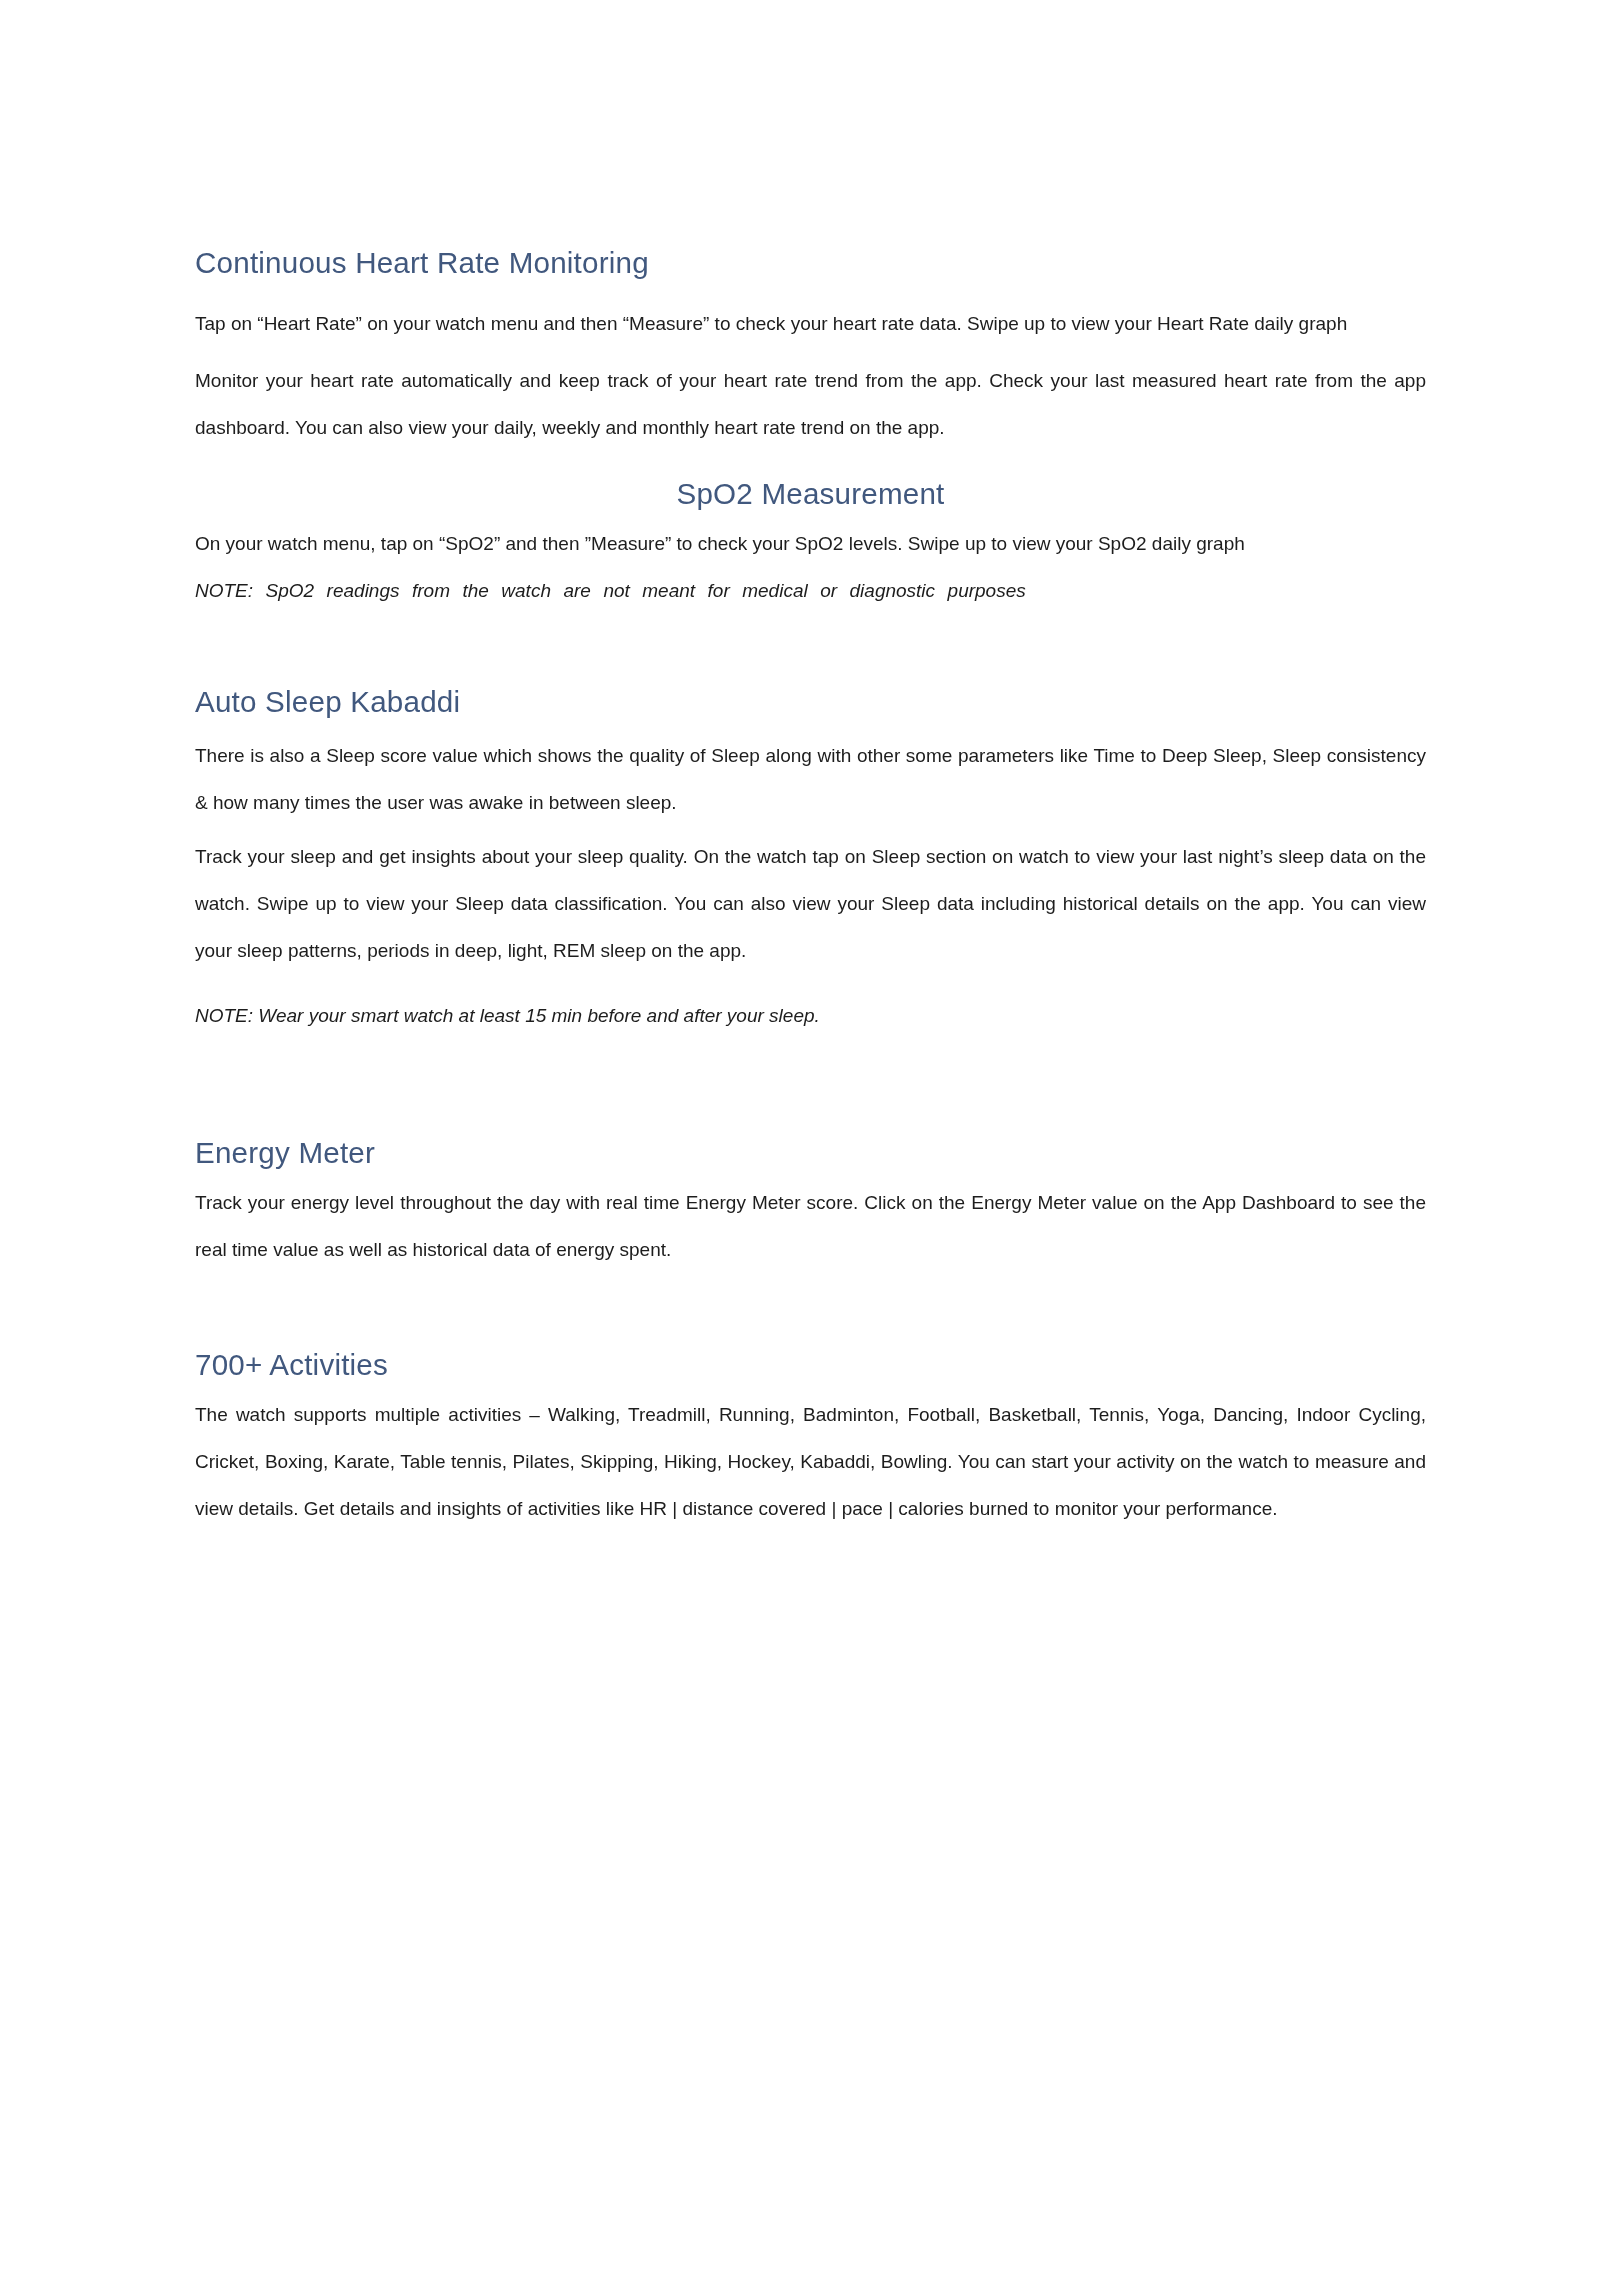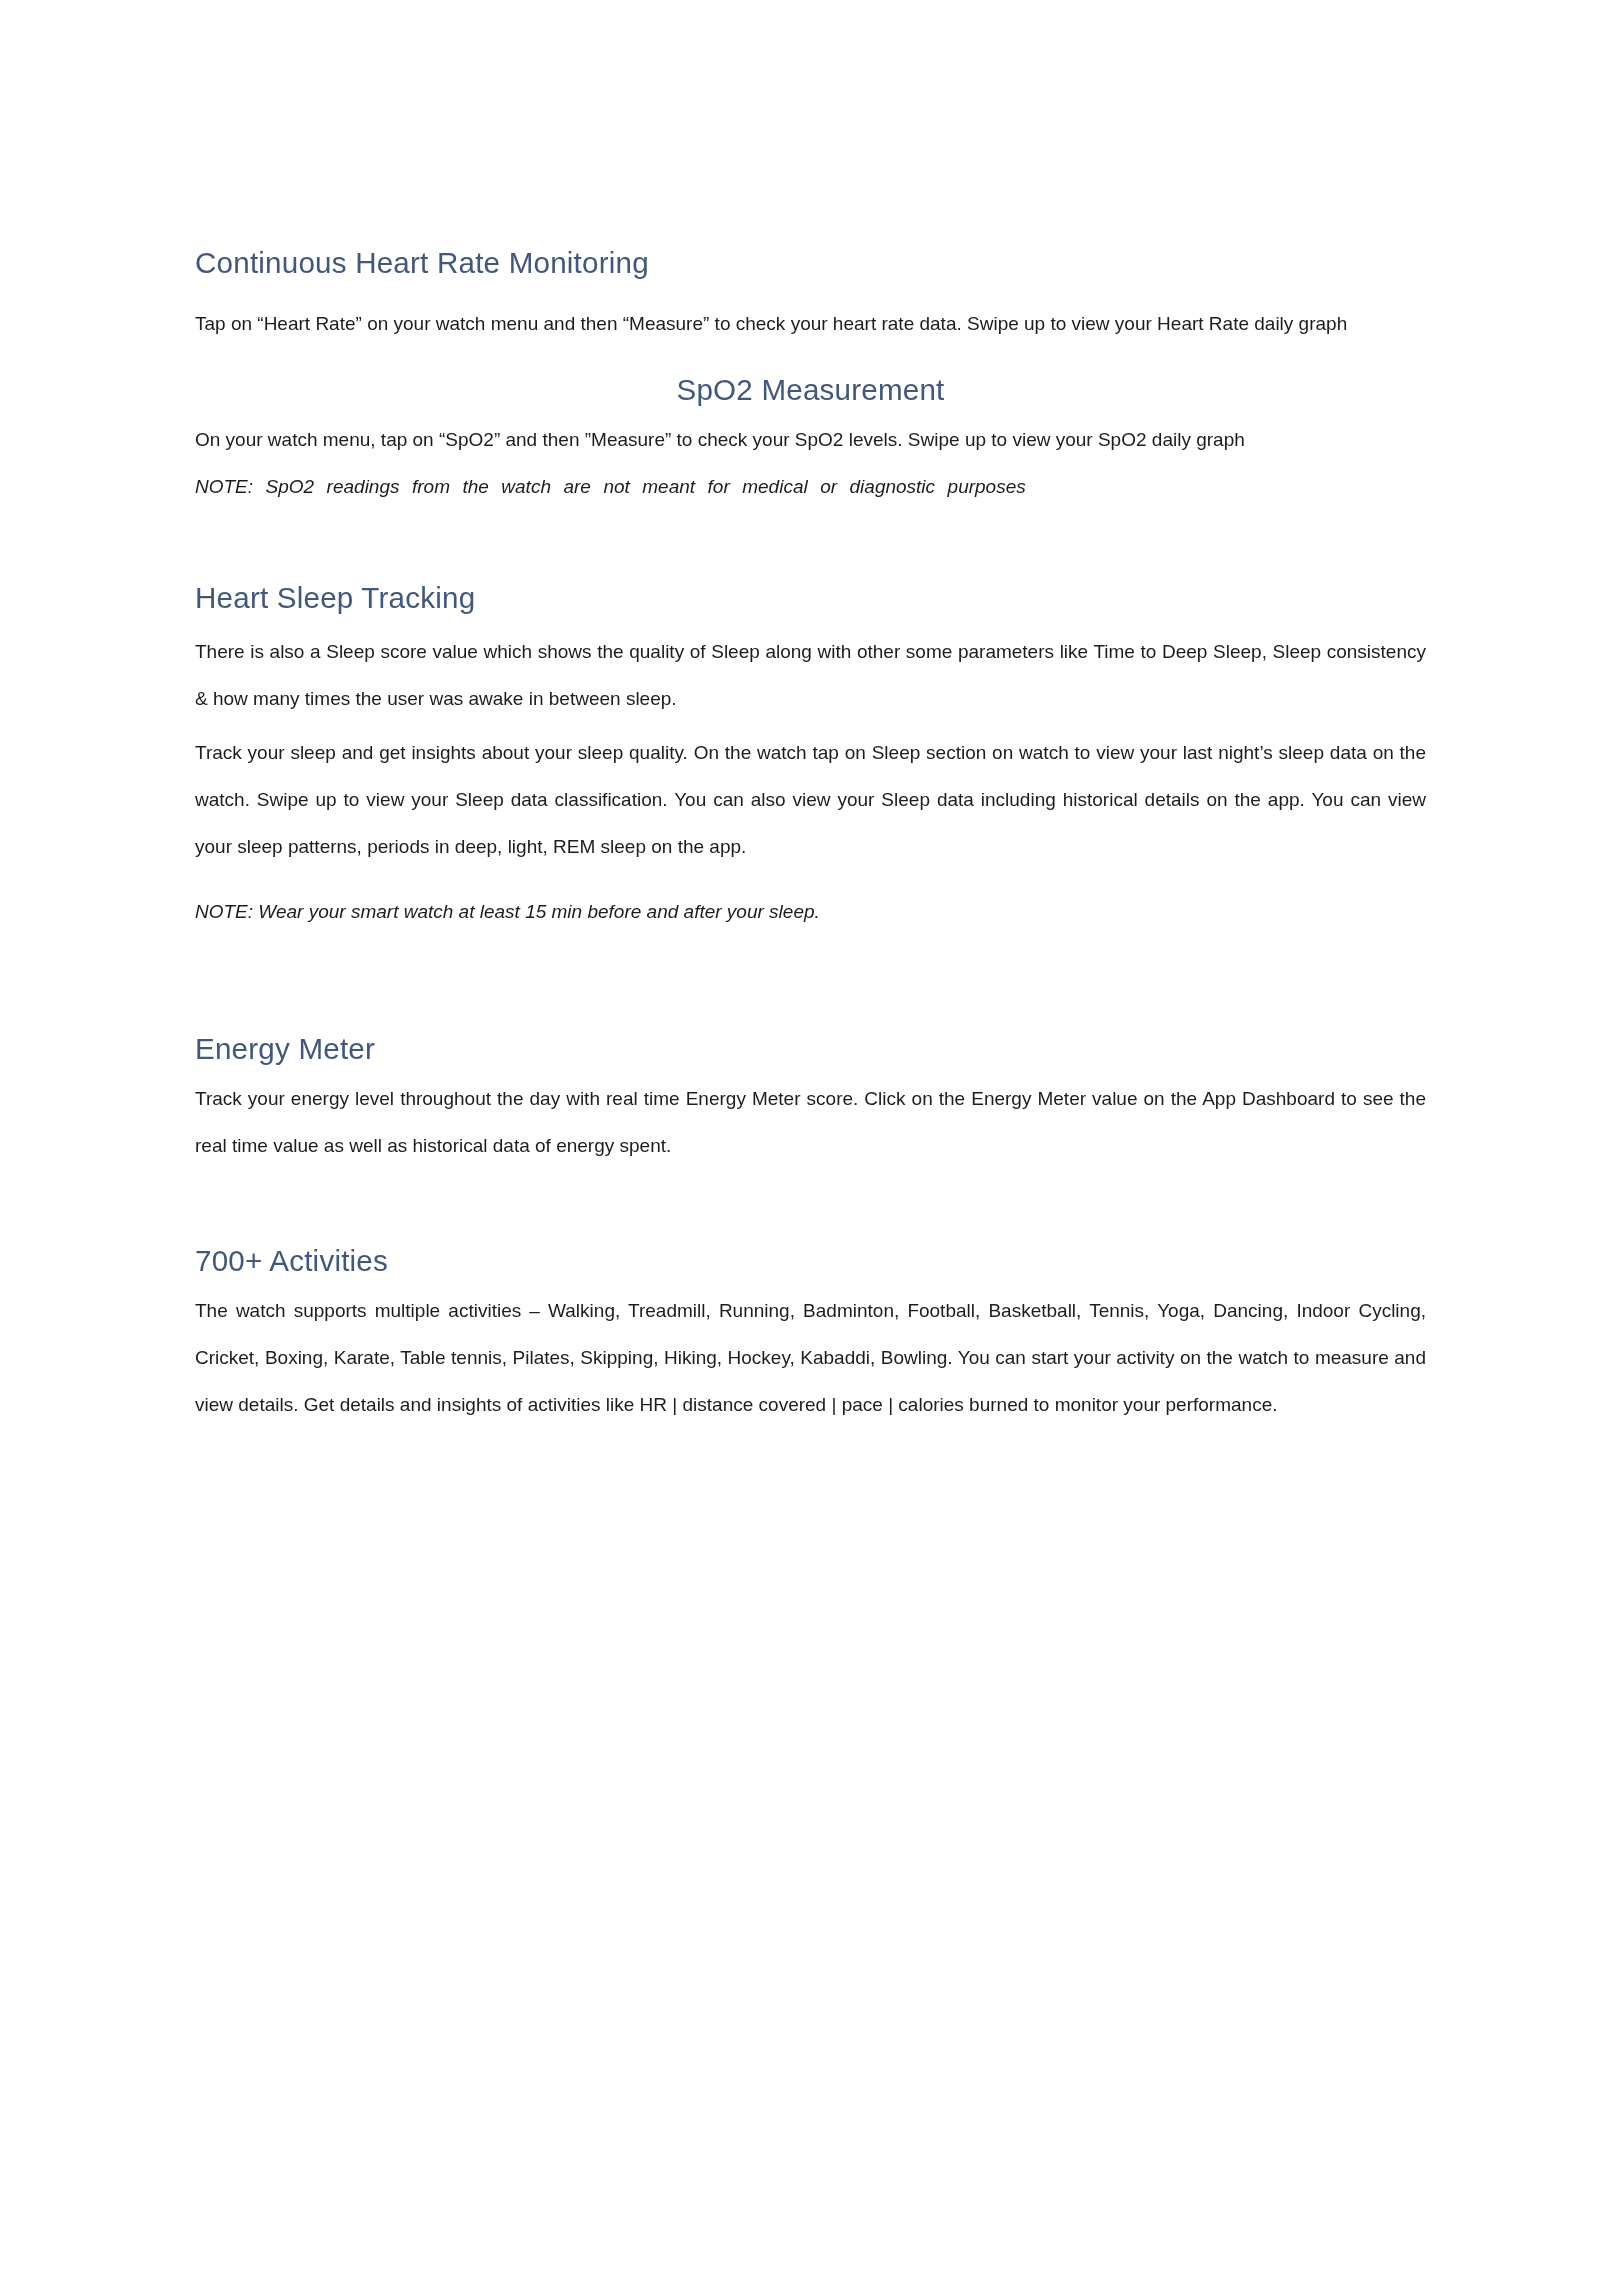--- a/index.html
+++ b/index.html
@@ -52,30 +52,31 @@
   }
 </style>
 </head>
 <body>
 
 <div class="doc-page" style="--heading-color: #41587E; --text-color: #1d1d1d; background: rgb(255, 255, 255);">
 
   <section class="s1">
     <h2 class="sec-h">Continuous Heart Rate Monitoring</h2>
     <p class="body after-h">Tap on “Heart Rate” on your watch menu and then “Measure” to check your heart rate data. Swipe up to view your Heart Rate daily graph</p>
+    <p class="body gap">Monitor your heart rate automatically and keep track of your heart rate trend from the app. Check your last measured heart rate from the app dashboard. You can also view your daily, weekly and monthly heart rate trend on the app.</p>
   </section>
 
   <section class="s2">
     <h2 class="sec-h">SpO2 Measurement</h2>
     <p class="body after-h-sm">On your watch menu, tap on “SpO2” and then ”Measure” to check your SpO2 levels. Swipe up to view your SpO2 daily graph</p>
     <p class="body note-j">NOTE: SpO2 readings from the watch are not meant for medical or diagnostic purposes</p>
   </section>
 
   <section class="s3">
-    <h2 class="sec-h">Heart Sleep Tracking</h2>
+    <h2 class="sec-h">Auto Sleep Kabaddi</h2>
     <p class="body mt12">There is also a Sleep score value which shows the quality of Sleep along with other some parameters like Time to Deep Sleep, Sleep consistency &amp; how many times the user was awake in between sleep.</p>
     <p class="body after-h-sm">Track your sleep and get insights about your sleep quality.  On the watch tap on Sleep section on watch to view your last night’s sleep data on the watch. Swipe up to view your Sleep data classification. You can also view your Sleep data including historical details on the app. You can view your sleep patterns, periods in deep, light, REM sleep on the app.</p>
     <p class="body note mt20">NOTE: Wear your smart watch at least 15 min before and after your sleep.</p>
   </section>
 
   <section class="s4">
     <h2 class="sec-h">Energy Meter</h2>
     <p class="body after-h-sm">Track your energy level throughout the day with real time Energy Meter score. Click on the Energy Meter value on the App Dashboard to see the real time value as well as historical data of energy spent.</p>
   </section>
 

